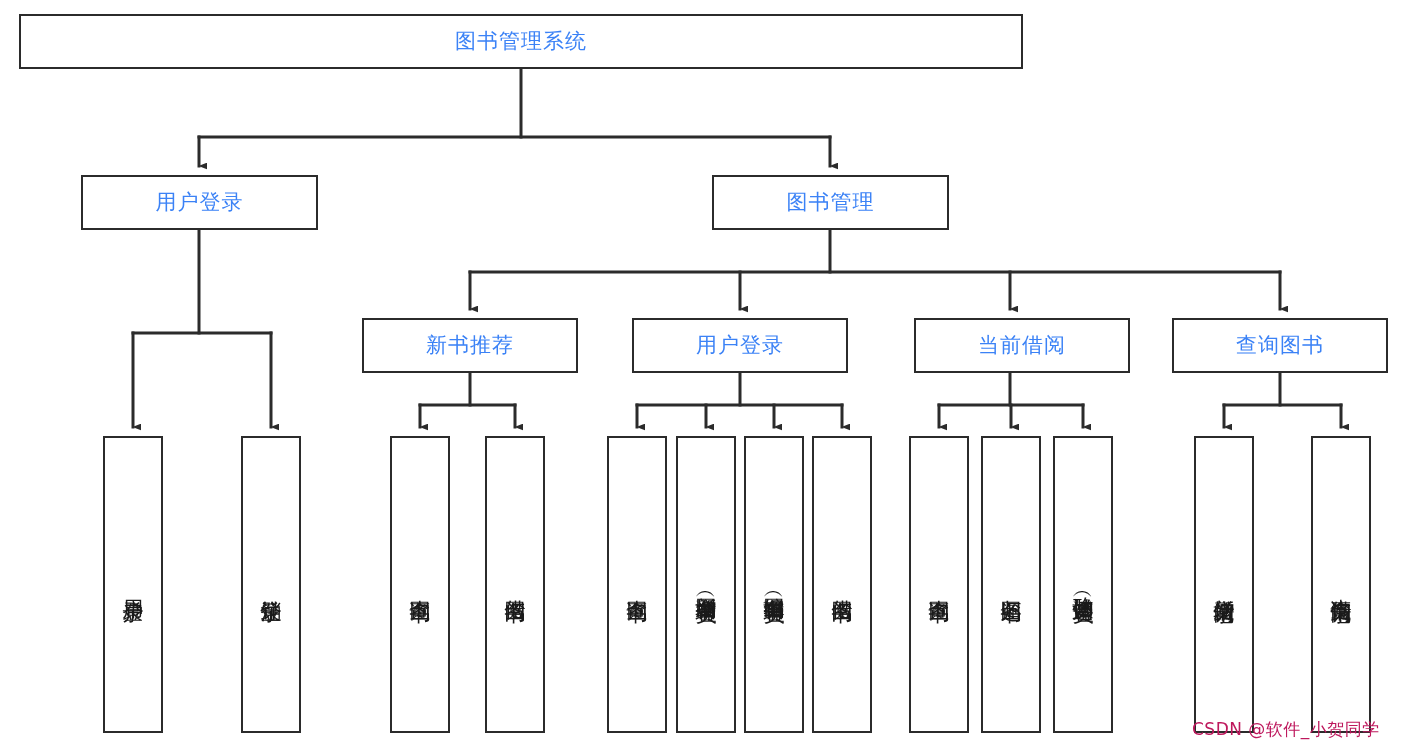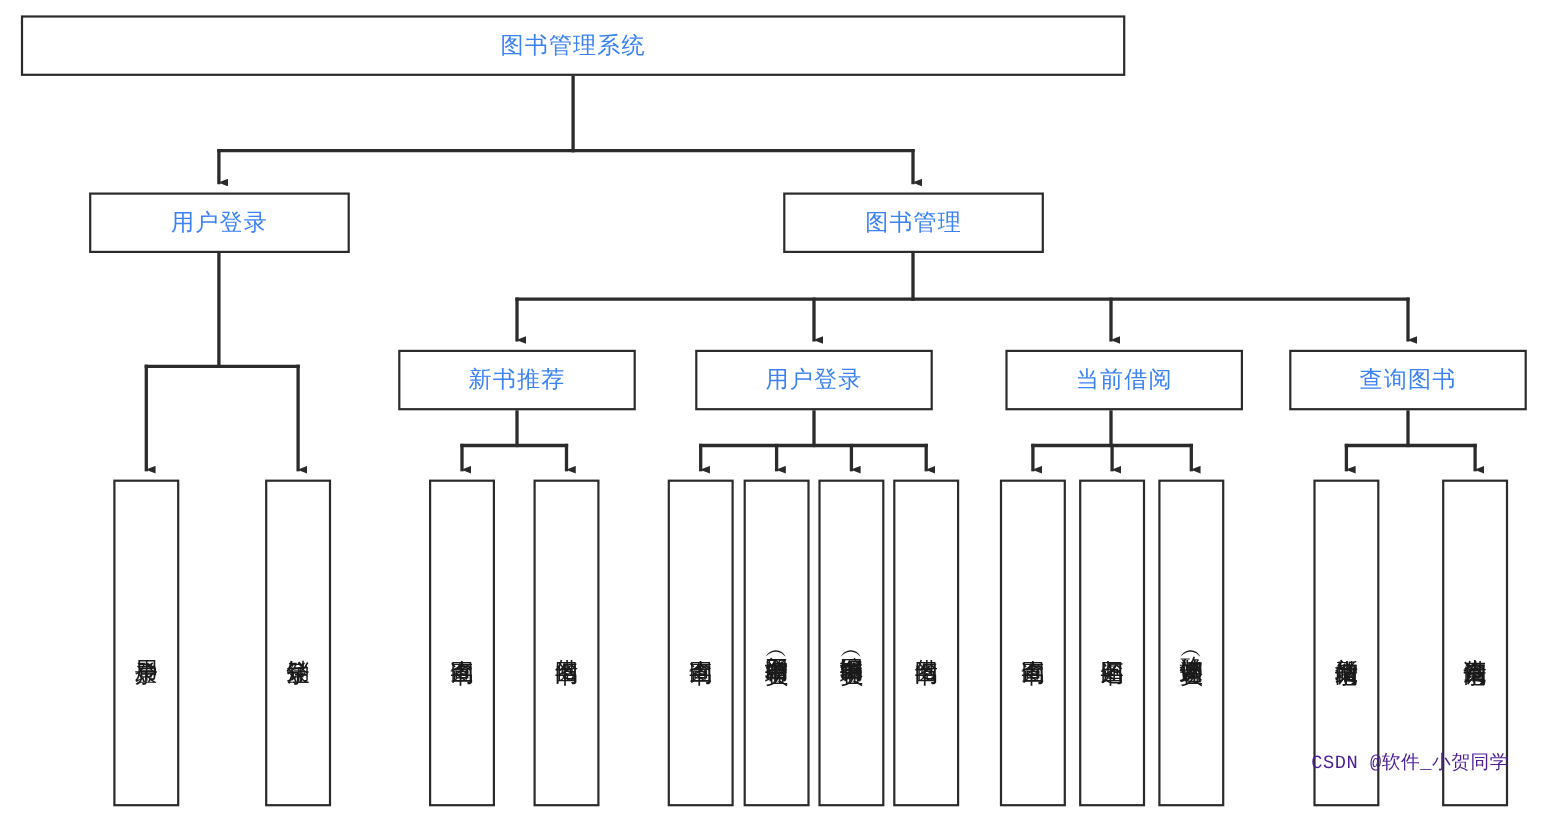--- a/index.html
+++ b/index.html
@@ -186,15 +186,15 @@
   <div class="node-box" style="left: 1053px; top: 436px; width: 60px; height: 297px;">
     <span class="node-label-v">确认归还（管理员）</span>
   </div>
   <div class="node-box" style="left: 1194px; top: 436px; width: 60px; height: 297px;">
     <span class="node-label-v">新增借阅记录</span>
   </div>
   <div class="node-box" style="left: 1311px; top: 436px; width: 60px; height: 297px;">
     <span class="node-label-v">查询借阅记录</span>
   </div>
 
-  <div class="watermark" style="left: 1192px; top: 681px; color: #4c1d95; font-family: Liberation Mono, monospace;">CSDN @软件_小贺同学</div>
+  <div class="watermark" style="left: 1192px; top: 718px; color: #be185d;">CSDN @软件_小贺同学</div>
 
 </div>
 
 </body></html>

